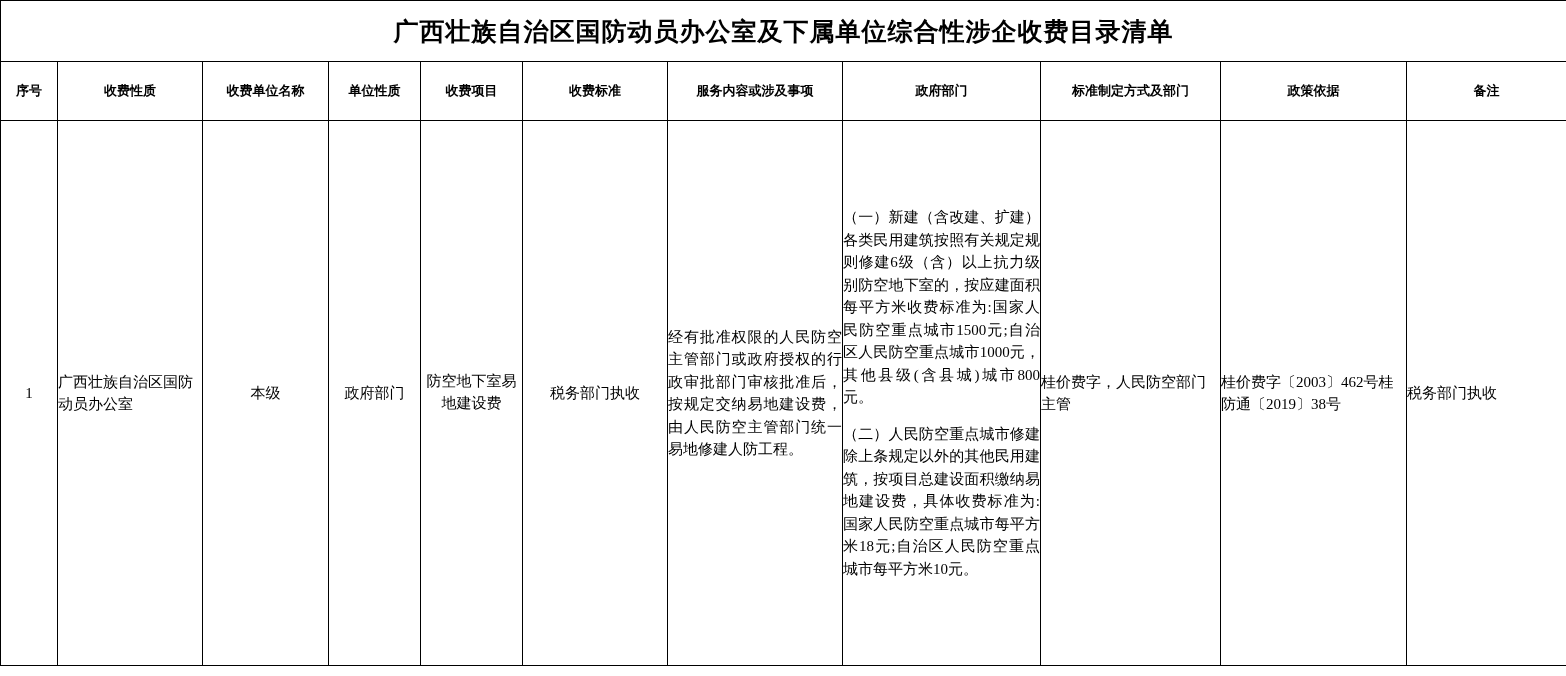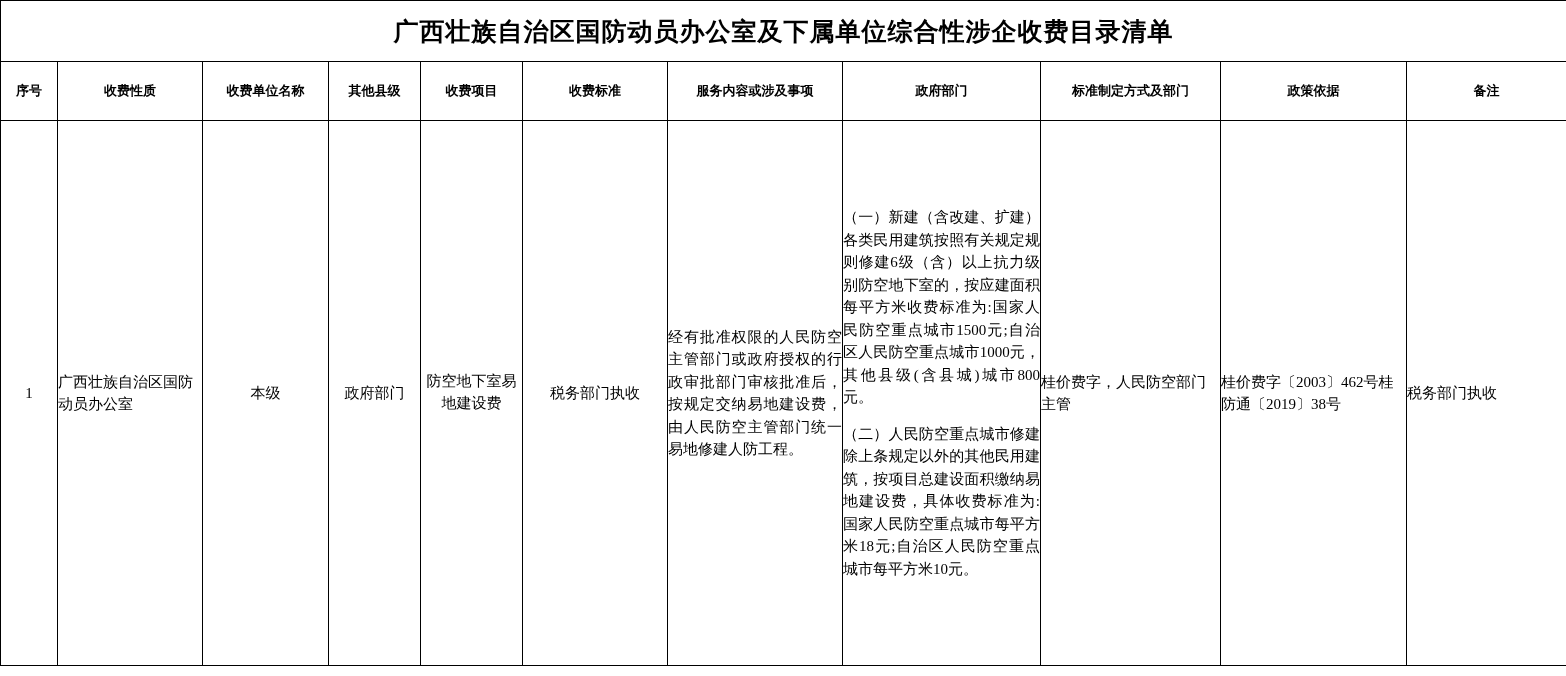--- a/index.html
+++ b/index.html
@@ -101,21 +101,21 @@
       <col style="width:160px">
     </colgroup>
     <tbody>
       <tr>
         <td class="title-cell" colspan="11">广西壮族自治区国防动员办公室及下属单位综合性涉企收费目录清单</td>
       </tr>
       <tr>
         <td class="hdr-cell">序号</td>
         <td class="hdr-cell">收费性质</td>
         <td class="hdr-cell">收费单位名称</td>
-        <td class="hdr-cell">其他县级</td>
+        <td class="hdr-cell">单位性质</td>
         <td class="hdr-cell">收费项目</td>
         <td class="hdr-cell">收费标准</td>
         <td class="hdr-cell">服务内容或涉及事项</td>
         <td class="hdr-cell">政府部门</td>
         <td class="hdr-cell">标准制定方式及部门</td>
         <td class="hdr-cell">政策依据</td>
         <td class="hdr-cell">备注</td>
       </tr>
       <tr class="row-body">
         <td class="body-cell c-center">1</td>

